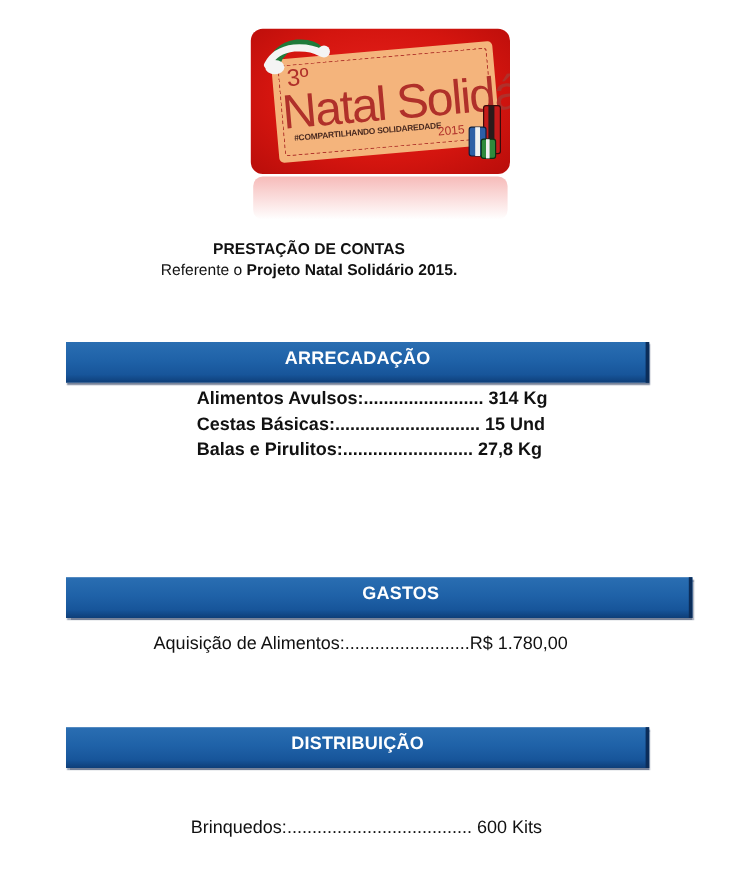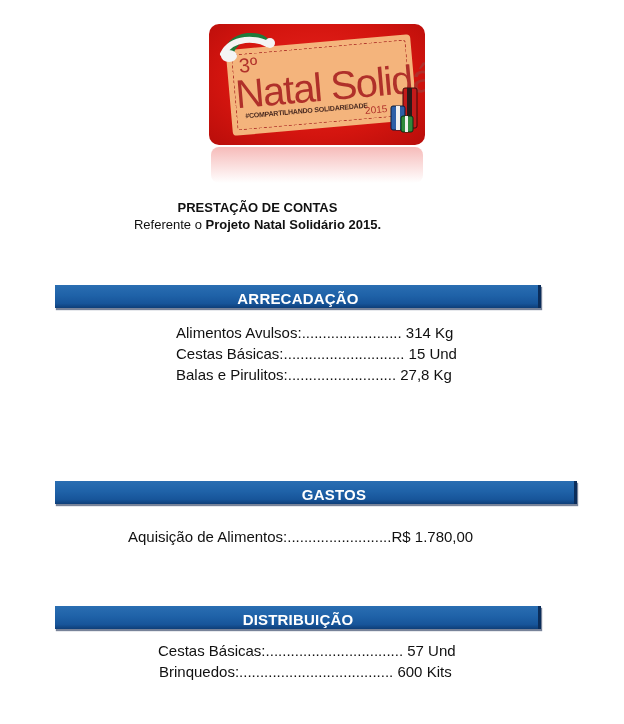--- a/index.html
+++ b/index.html
@@ -42,21 +42,21 @@
   .year { position: absolute; left: 156px; top: 80px; font-size: 10px; color: #b0302a; transform: rotate(-5deg); }
   .gifts { position: absolute; left: 178px; top: 60px; width: 36px; height: 50px; }
 
   
   .heading { position: absolute; left: 0; top: 199px; width: 515px; text-align: center; font-size: 13px; line-height: 17px; }
   .heading .h1 { font-weight: bold; }
   .heading b { font-weight: bold; }
 
   
   .banner {
-    position: absolute; left: 55px; width: 486px; height: 23px;
+    position: absolute; left: 55px; width: 486px; height: 34px;
     background: linear-gradient(to bottom, #2a6eb2 0%, #1f62a8 45%, #17559a 80%, #0e3e78 100%);
     box-shadow: 1px 2px 1px rgba(10,30,70,0.55);
     color: #fff; font-weight: bold; font-size: 15px; text-align: center; line-height: 27px;
     letter-spacing: 0.2px;
   }
   .banner::after {
     content: ""; position: absolute; right: 0; top: 0; width: 3px; height: 100%;
     background: #0b2d5a;
   }
 
@@ -91,28 +91,27 @@
   </div>
   <div class="logo-reflection"></div>
 </div>
 
 <div class="heading">
   <div class="h1">PRESTAÇÃO DE CONTAS</div>
   <div><span>Referente o </span><b>Projeto Natal Solidário 2015.</b></div>
 </div>
 
 <div class="banner" style="top:285px;">ARRECADAÇÃO</div>
-<div class="lines" style="left:176px; top:322px;">
+<div class="lines" style="left:164px; top:322px;font-weight:bold;">
   <div class="line"><span>Alimentos Avulsos:</span><span>........................</span><span> 314 Kg</span></div>
   <div class="line"><span>Cestas Básicas:</span><span>.............................</span><span> 15 Und</span></div>
   <div class="line"><span>Balas e Pirulitos:</span><span>..........................</span><span> 27,8 Kg</span></div>
 </div>
 
 <div class="banner" style="top:481px;padding-left:36px;">GASTOS</div>
 <div class="lines" style="left:128px; top:526px;">
   <div class="line"><span>Aquisição de Alimentos:</span><span>.........................</span><span>R$ 1.780,00</span></div>
 </div>
 
 <div class="banner" style="top:606px;">DISTRIBUIÇÃO</div>
 <div class="lines" style="left:157px; top:640px;">
-  <div class="line" style="padding-left:1px;"><span>Cestas Básicas:</span><span>.................................</span><span> 57 Und</span></div>
-  <div class="line" style="padding-left:2px;"><span>Brinquedos:</span><span>.....................................</span><span> 600 Kits</span></div>
+  <div class="line" style="padding-left:2px;margin-top:39px;"><span>Brinquedos:</span><span>.....................................</span><span> 600 Kits</span></div>
 </div>
 
 </body></html>

